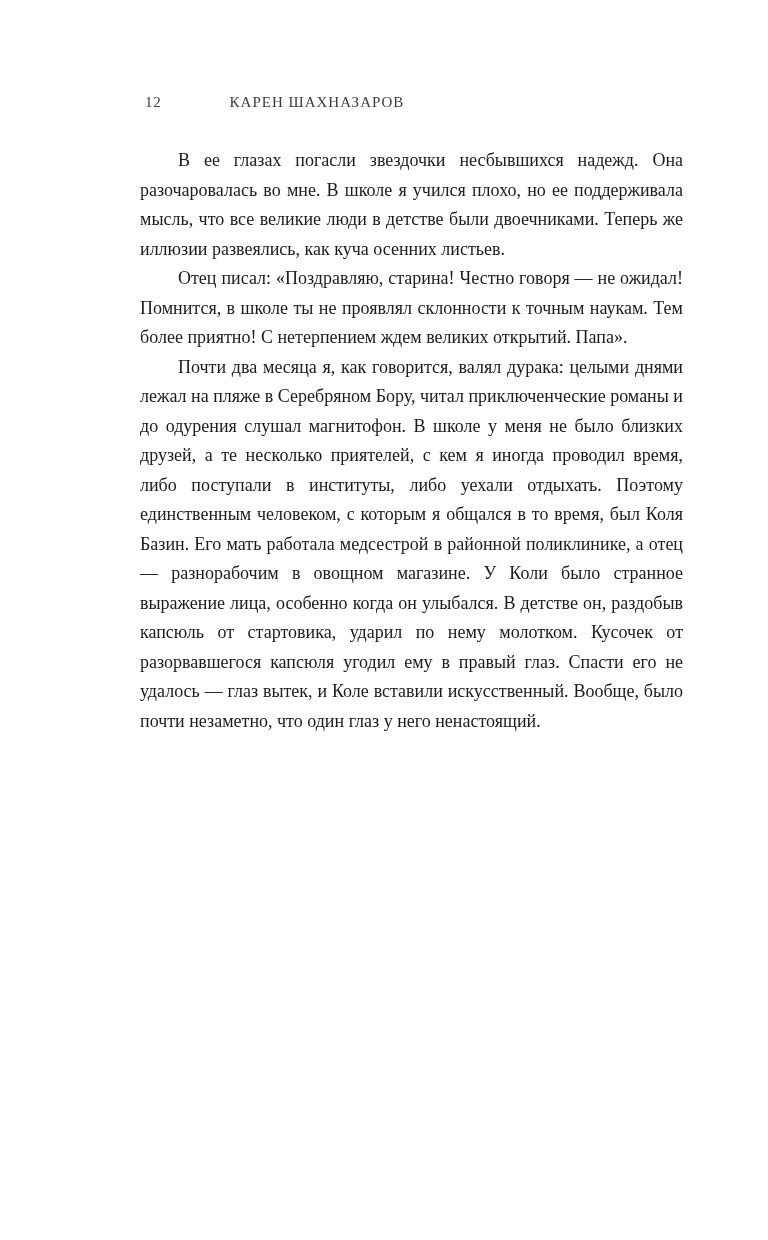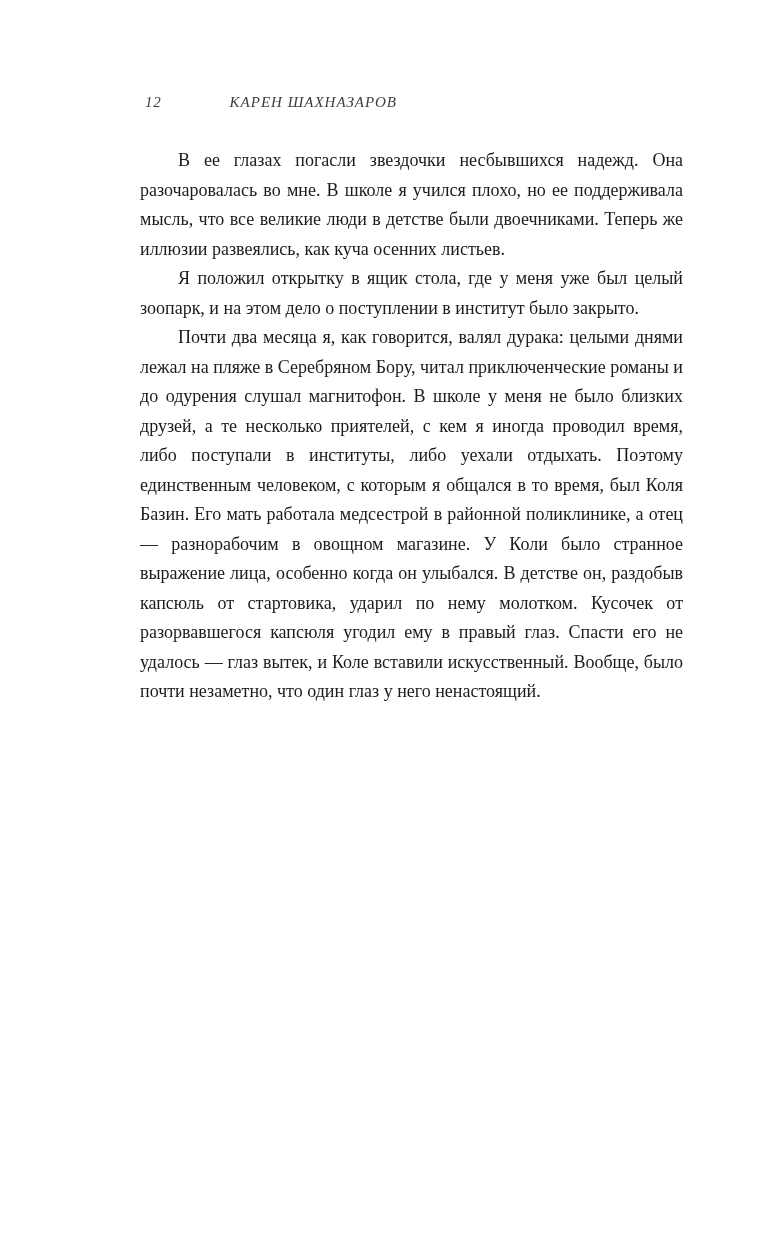--- a/index.html
+++ b/index.html
@@ -19,21 +19,20 @@
     .running-header {
       position: absolute;
       top: 94px;
       left: 145px;
       width: 540px;
       display: flex;
       align-items: baseline;
       font-size: 15px;
       color: #3c3c3c;
       letter-spacing: 0.8px;
-      font-style: italic;
     }
     .page-number {
       flex: 0 0 auto;
     }
     .author {
       margin-left: 68px;
       text-transform: uppercase;
       letter-spacing: 1px;
     }
     .text-block {
@@ -59,17 +58,17 @@
 
 <div class="page">
 
   <div class="running-header">
     <span class="page-number">12</span>
     <span class="author">КАРЕН ШАХНАЗАРОВ</span>
   </div>
 
   <div class="text-block">
     <p lang="ru">В ее глазах погасли звездочки несбывшихся надежд. Она разочаровалась во мне. В школе я учился плохо, но ее поддерживала мысль, что все великие люди в детстве были двоечниками. Теперь же иллюзии развеялись, как куча осенних листьев.</p>
-    <p lang="ru">Я положил открытку в ящик стола, где у меня уже был целый зоопарк, и на этом дело о поступлении в институт было закрыто.</p>
+    <p lang="ru">Отец писал: «Поздравляю, старина! Честно говоря — не ожидал! Помнится, в школе ты не проявлял склонности к точным наукам. Тем более приятно! С нетерпением ждем великих открытий. Папа».</p>
     <p lang="ru">Почти два месяца я, как говорится, валял дурака: целыми днями лежал на пляже в Серебряном Бору, читал приключенческие романы и до одурения слушал магнитофон. В школе у меня не было близких друзей, а те несколько приятелей, с кем я иногда проводил время, либо поступали в институты, либо уехали отдыхать. Поэтому единственным человеком, с которым я общался в то время, был Коля Базин. Его мать работала медсестрой в районной поликлинике, а отец — разнорабочим в овощном магазине. У Коли было странное выражение лица, особенно когда он улыбался. В детстве он, раздобыв капсюль от стартовика, ударил по нему молотком. Кусочек от разорвавшегося капсюля угодил ему в правый глаз. Спасти его не удалось — глаз вытек, и Коле вставили искусственный. Вообще, было почти незаметно, что один глаз у него ненастоящий.</p>
   </div>
 
 </div>
 
 </body></html>

